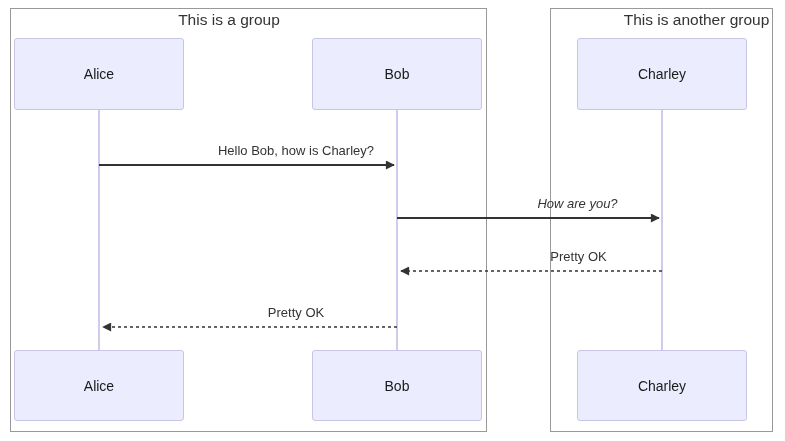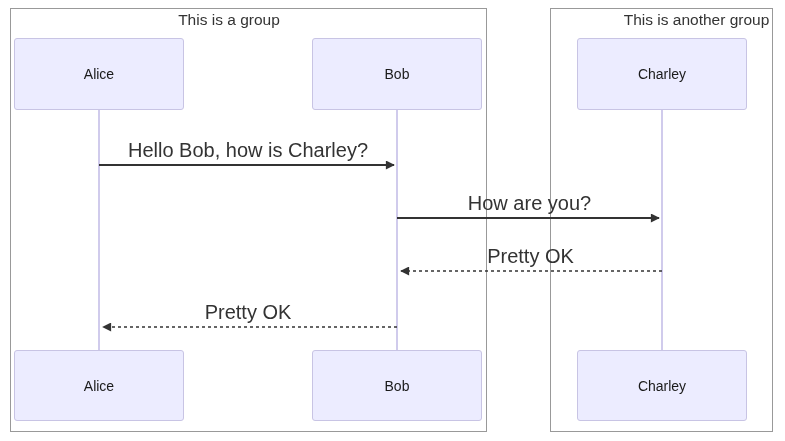--- a/index.html
+++ b/index.html
@@ -39,24 +39,25 @@
     color: #1a1a1a;
   }
   .arrows {
     position: absolute;
     left: 0; top: 0;
     width: 785px; height: 441px;
   }
   .msg-label {
     position: absolute;
     text-align: center;
-    font-size: 20px;
+    font-size: 13px;
     line-height: 19px;
     color: #333333;
     white-space: nowrap;
+    padding-left: 48px;
   }
 </style>
 </head>
 <body>
 
 <div class="canvas">
 
   <div class="group" style="left:10px; top:8px; width:477px; height:424px;"></div>
   <div class="group" style="left:550px; top:8px; width:223px; height:424px;"></div>
 
@@ -74,21 +75,21 @@
     <line x1="397" y1="110" x2="397" y2="350" stroke="#D0CBEC" stroke-width="2"></line>
     <line x1="662" y1="110" x2="662" y2="350" stroke="#D0CBEC" stroke-width="2"></line>
 
     <line x1="99" y1="165" x2="394" y2="165" stroke="#333333" stroke-width="1.8" marker-end="url(#ah)"></line>
     <line x1="397" y1="218" x2="659" y2="218" stroke="#333333" stroke-width="1.8" marker-end="url(#ah)"></line>
     <line x1="662" y1="271" x2="401" y2="271" stroke="#333333" stroke-width="1.6" stroke-dasharray="3,3" marker-end="url(#ah)"></line>
     <line x1="397" y1="327" x2="103" y2="327" stroke="#333333" stroke-width="1.6" stroke-dasharray="3,3" marker-end="url(#ah)"></line>
   </svg>
 
   <div class="msg-label" style="left:99px;  top:141px; width:298px;">Hello Bob, how is Charley?</div>
-  <div class="msg-label" style="left:397px; top:194px; width:265px;">How are you?</div>
+  <div class="msg-label" style="left:397px; top:194px; width:265px;font-style:italic;">How are you?</div>
   <div class="msg-label" style="left:399px; top:247px; width:263px;">Pretty OK</div>
   <div class="msg-label" style="left:99px;  top:303px; width:298px;">Pretty OK</div>
 
   <div class="actor" style="left:14px;  top:38px; width:170px; height:72px;">
     <span>Alice</span>
   </div>
   <div class="actor" style="left:312px; top:38px; width:170px; height:72px;">
     <span>Bob</span>
   </div>
   <div class="actor" style="left:577px; top:38px; width:170px; height:72px;">

